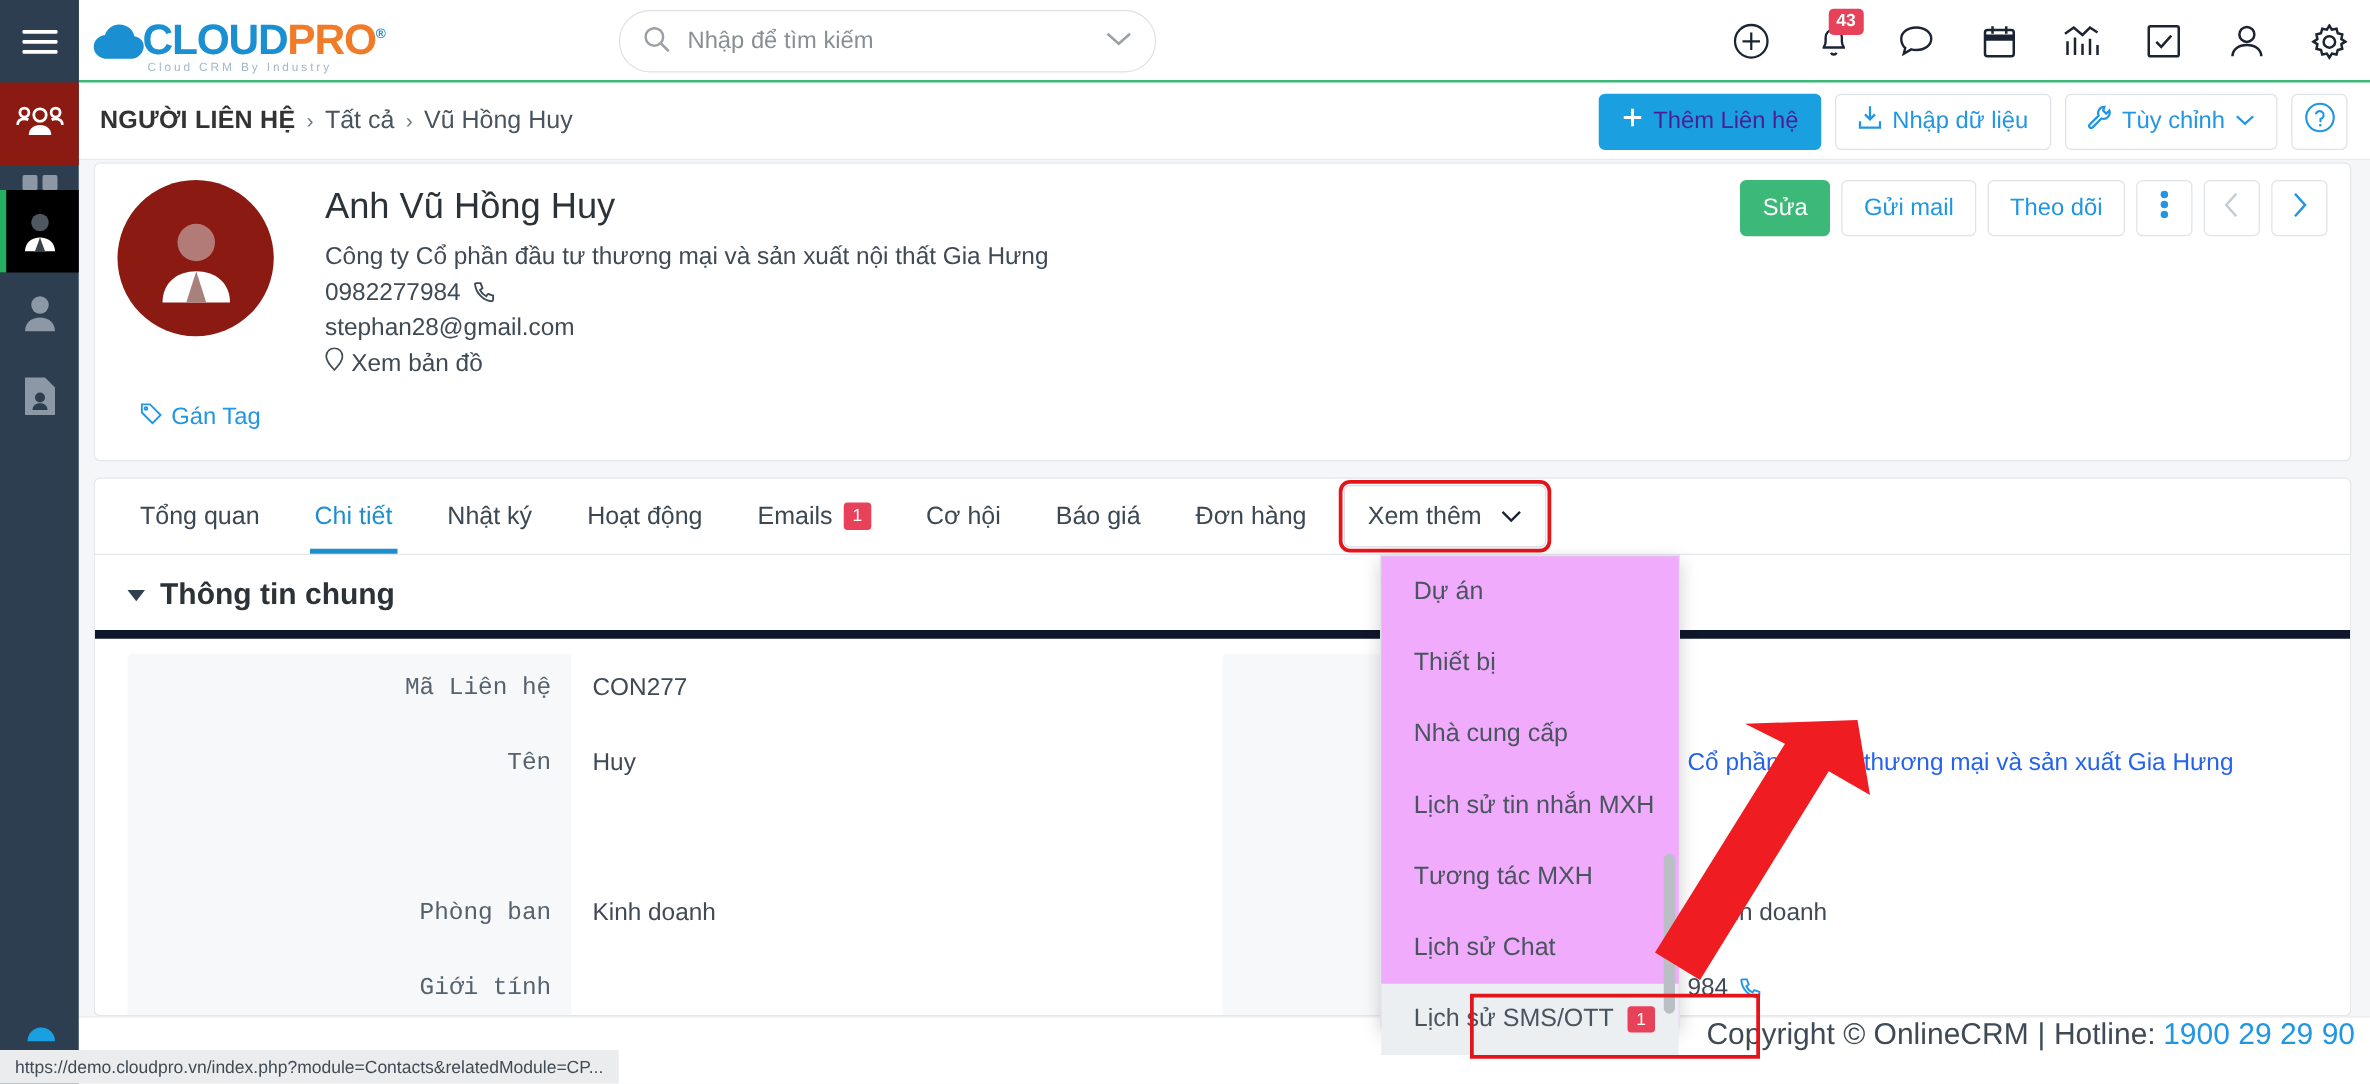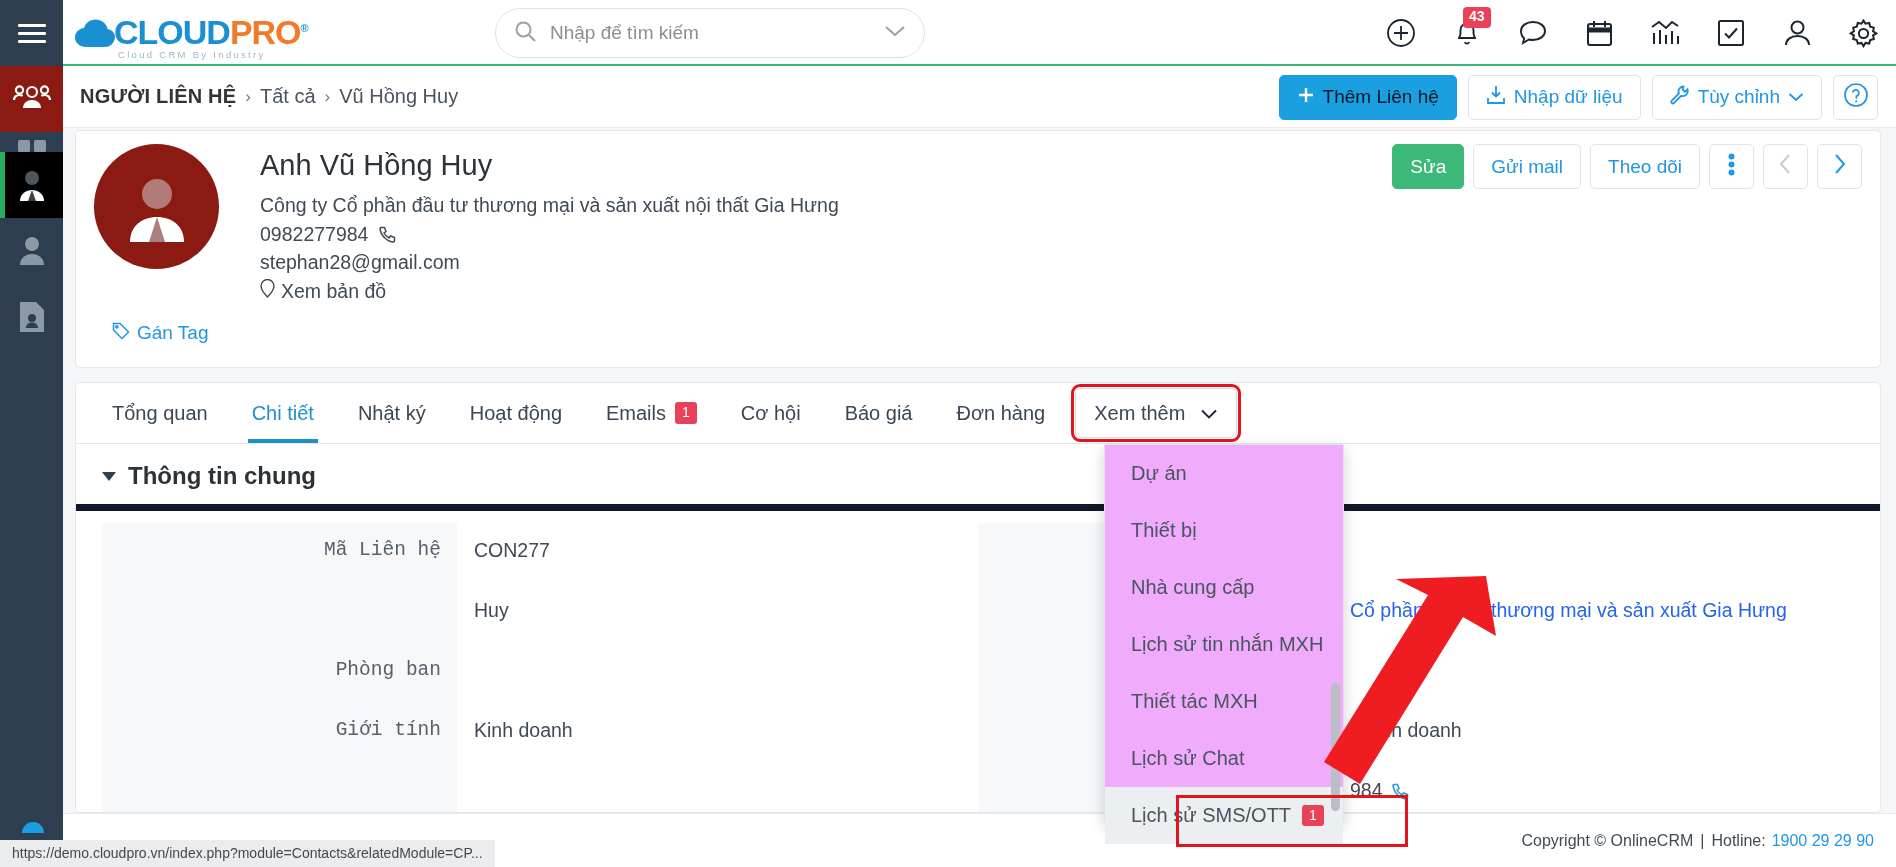--- a/index.html
+++ b/index.html
@@ -118,21 +118,21 @@
   }
   .btn {
     display: inline-flex; align-items: center; gap: 8px;
     height: 45px; padding: 0 17px;
     border: 1px solid #dfe3e8; border-radius: 5px;
     background: #fff; color: #2196e3;
     font-size: 19px; cursor: pointer;
     font-family: "Liberation Sans", sans-serif;
     white-space: nowrap;
   }
-  .btn.primary { background: #1aa0e0; border-color: #1aa0e0; color: #0f172a; font-weight: normal; }
+  .btn.primary { background: #1aa0e0; border-color: #1aa0e0; color: #4c1d95; font-weight: normal; }
   .btn.icon-only { width: 45px; padding: 0; justify-content: center; }
 
   
   .card {
     position: absolute; left: 75px; top: 130px;
     width: 1806px;
     background: #fff;
     border: 1px solid #e4e8ec;
     border-radius: 5px;
     z-index: 10;
@@ -269,23 +269,23 @@
 
   
   .arrow { position: absolute; left: 1300px; top: 570px; z-index: 80; pointer-events: none; }
 
   
   .footer {
     position: absolute; left: 63px; bottom: 0;
     width: 1833px; height: 54px;
     background: #fff;
     border-top: 1px solid #e7eaee;
-    display: flex; align-items: center; justify-content: flex-end;
-    padding-right: 22px;
-    font-size: 16px; color: #3f4a55;
+    display: flex; justify-content: flex-end;
+    padding-right: 12px;
+    font-size: 24px; color: #3f4a55;
     z-index: 20;
   }
   .footer a { color: #2196e3; text-decoration: none; margin-left: 6px; }
   .statusurl {
     position: absolute; left: 0; bottom: 0;
     background: #ebecee;
     color: #3f4a55; font-size: 14px;
     padding: 5px 12px 6px;
     z-index: 90;
     white-space: nowrap;
@@ -611,20 +611,23 @@
       <span class="sec-title">Thông tin chung</span>
     </div>
     <div class="grid">
 
       <div class="col left">
         <div class="lblcol">
           <div class="row">
               <div class="lbl">Mã Liên hệ</div>
             </div>
           <div class="row">
+              <div class="lbl">Tên</div>
+            </div>
+          <div class="row">
               <div class="lbl"></div>
             </div>
           <div class="row">
               <div class="lbl">Phòng ban</div>
             </div>
           <div class="row">
               <div class="lbl">Giới tính</div>
             </div>
         </div>
         <div class="valcol">
@@ -702,21 +705,21 @@
     <div class="dd-item">
       <span>Thiết bị</span>
     </div>
     <div class="dd-item">
       <span>Nhà cung cấp</span>
     </div>
     <div class="dd-item">
       <span>Lịch sử tin nhắn MXH</span>
     </div>
     <div class="dd-item">
-      <span>Thiết tác MXH</span>
+      <span>Tương tác MXH</span>
     </div>
     <div class="dd-item">
       <span>Lịch sử Chat</span>
     </div>
     <div class="dd-item highlight">
       <span>Lịch sử SMS/OTT</span>
       <span class="cnt">1</span>
     </div>
     <div class="dd-scroll"></div>
   </div>

